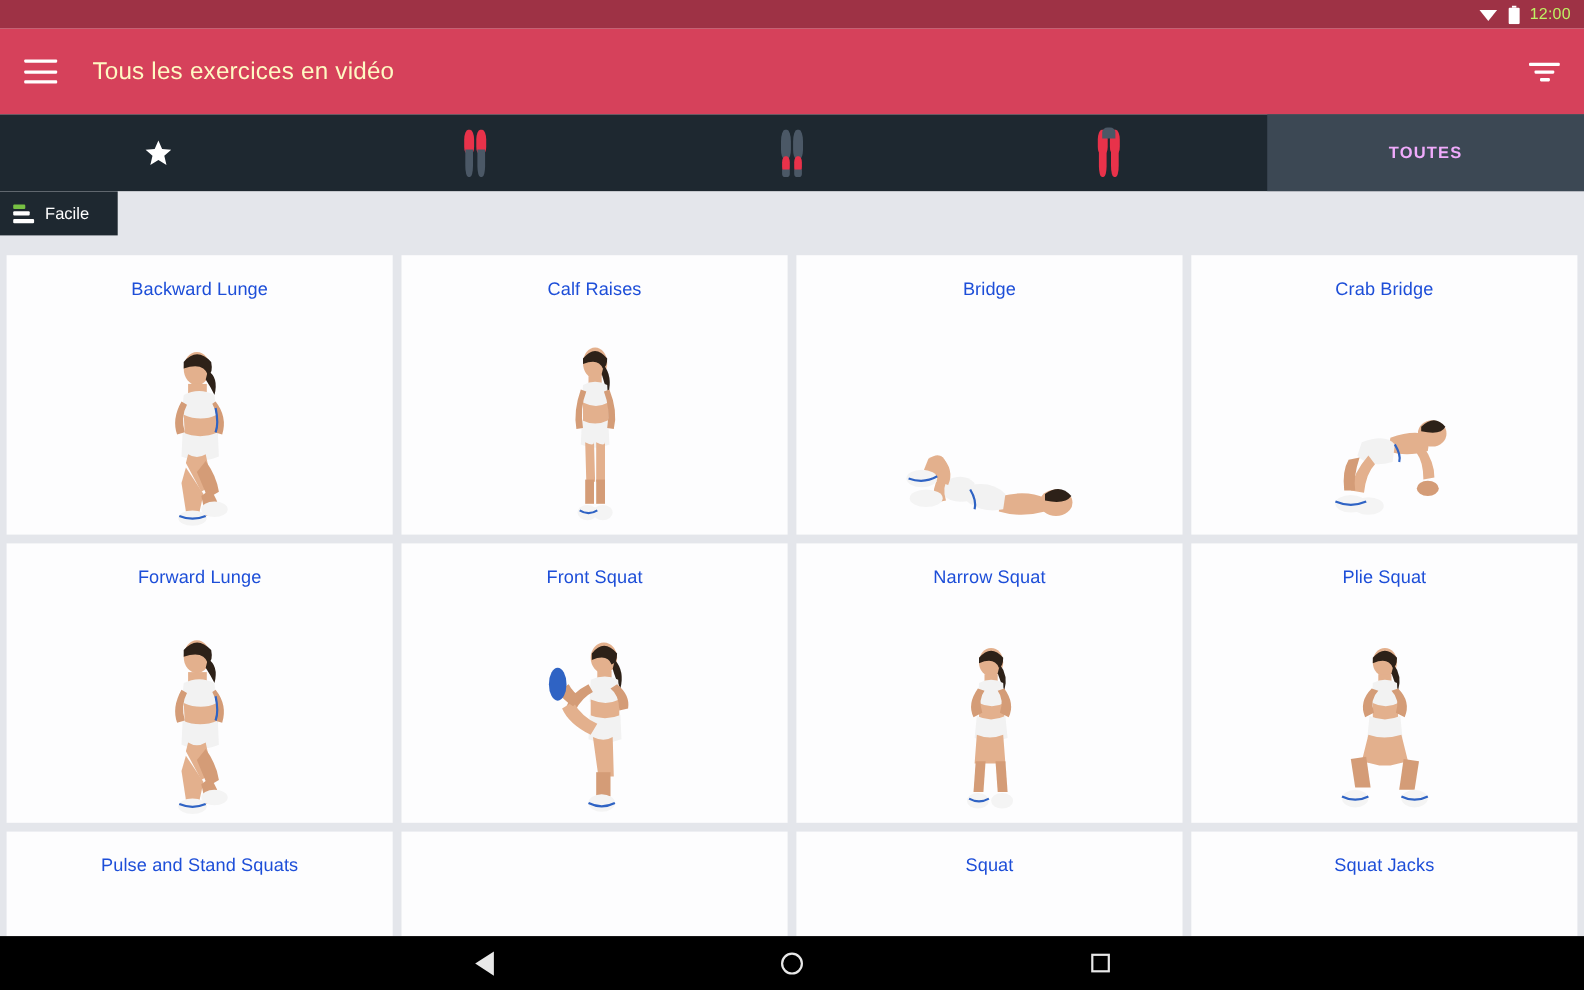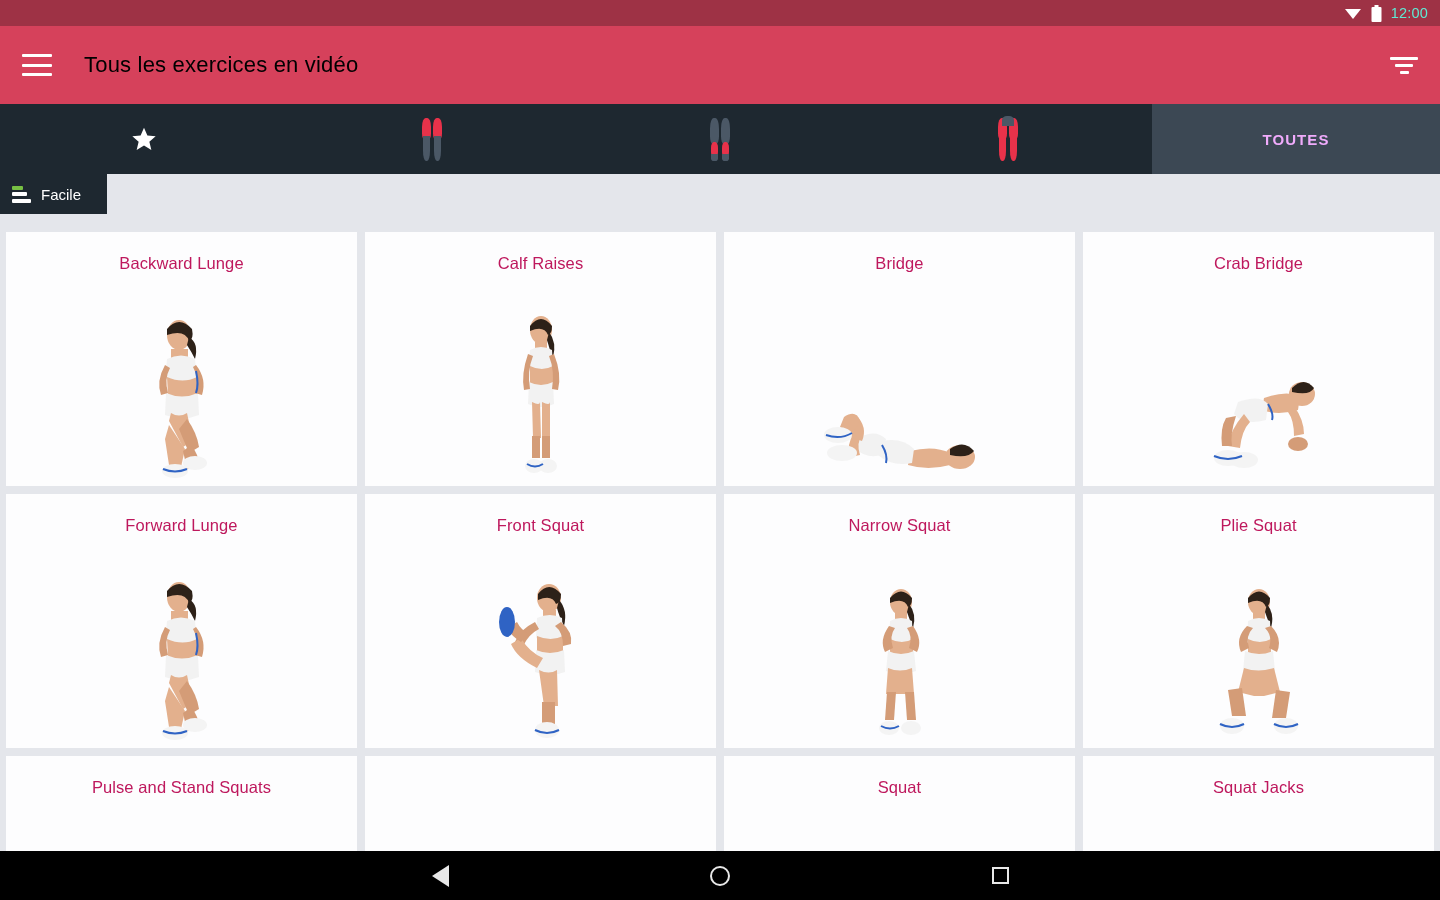--- a/index.html
+++ b/index.html
@@ -11,32 +11,32 @@
   }
   #app { position:relative; width:1440px; height:900px; background:#e4e6eb; }
 
   
   .statusbar {
     height:26px; background:#9e3245;
     display:flex; align-items:center; justify-content:flex-end;
     padding-right:12px; gap:9px;
   }
   .sb-icon { display:flex; align-items:center; }
-  .sb-clock { color:#5eead4; font-size:14.5px; letter-spacing:.2px; }
+  .sb-clock { color:#bef264; font-size:14.5px; letter-spacing:.2px; }
 
   
   .appbar {
     height:78px; background:#d6415b;
     display:flex; align-items:center; padding:0 20px 0 22px;
   }
   .hamburger { width:30px; height:22px; display:flex; flex-direction:column;
     justify-content:space-between; cursor:pointer; }
   .hamburger span { display:block; height:3px; background:#fff; border-radius:1px; }
   .appbar-title {
-    color:#000000; font-size:22px; margin-left:32px; font-weight:400;
+    color:#fef9c3; font-size:22px; margin-left:32px; font-weight:400;
     letter-spacing:.2px; flex:1;
   }
   .filter-icon { width:32px; height:24px; display:flex; flex-direction:column;
     align-items:center; justify-content:center; gap:4px; cursor:pointer; }
   .filter-icon i { display:block; height:3px; background:#fff; border-radius:1px; }
   .filter-icon i:nth-child(1){ width:28px; }
   .filter-icon i:nth-child(2){ width:18px; }
   .filter-icon i:nth-child(3){ width:9px; }
 
   
@@ -67,21 +67,21 @@
 
   
   .grid {
     position:absolute; left:0; right:0; top:221px; bottom:49px;
     background:#e4e6eb; overflow:hidden;
     display:grid; grid-template-columns:repeat(4, 1fr);
     grid-auto-rows:254px; gap:8px 8px; padding:11px 6px 0 6px;
   }
   .card { background:#fdfdfe; position:relative; overflow:hidden; cursor:pointer; }
   .card-title {
-    text-align:center; font-size:16.5px; color:#be185d;
+    text-align:center; font-size:16.5px; color:#1d4ed8;
     padding-top:22px; letter-spacing:.1px;
   }
   .fig-wrap { position:absolute; left:0; right:0; bottom:6px; height:170px;
     display:flex; align-items:flex-end; justify-content:center; }
 
   
   .navbar {
     position:absolute; left:0; right:0; bottom:0; height:49px; background:#000;
     display:flex; align-items:center; justify-content:center; gap:240px;
   }

